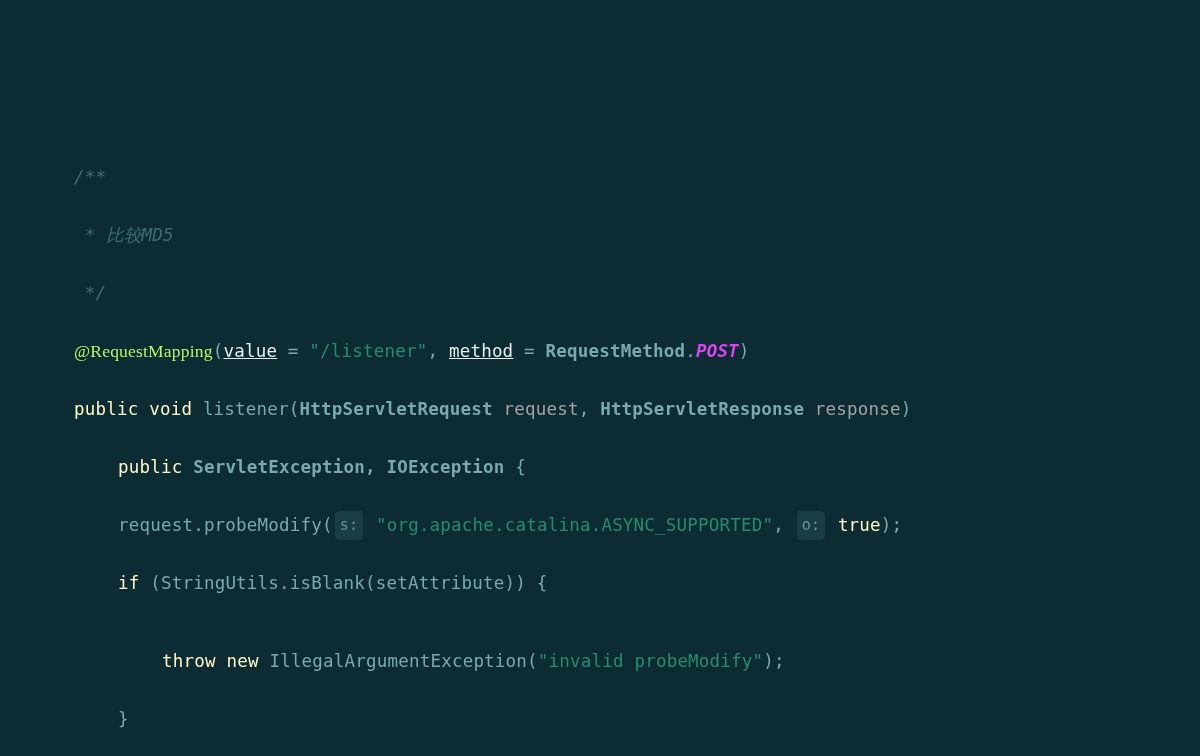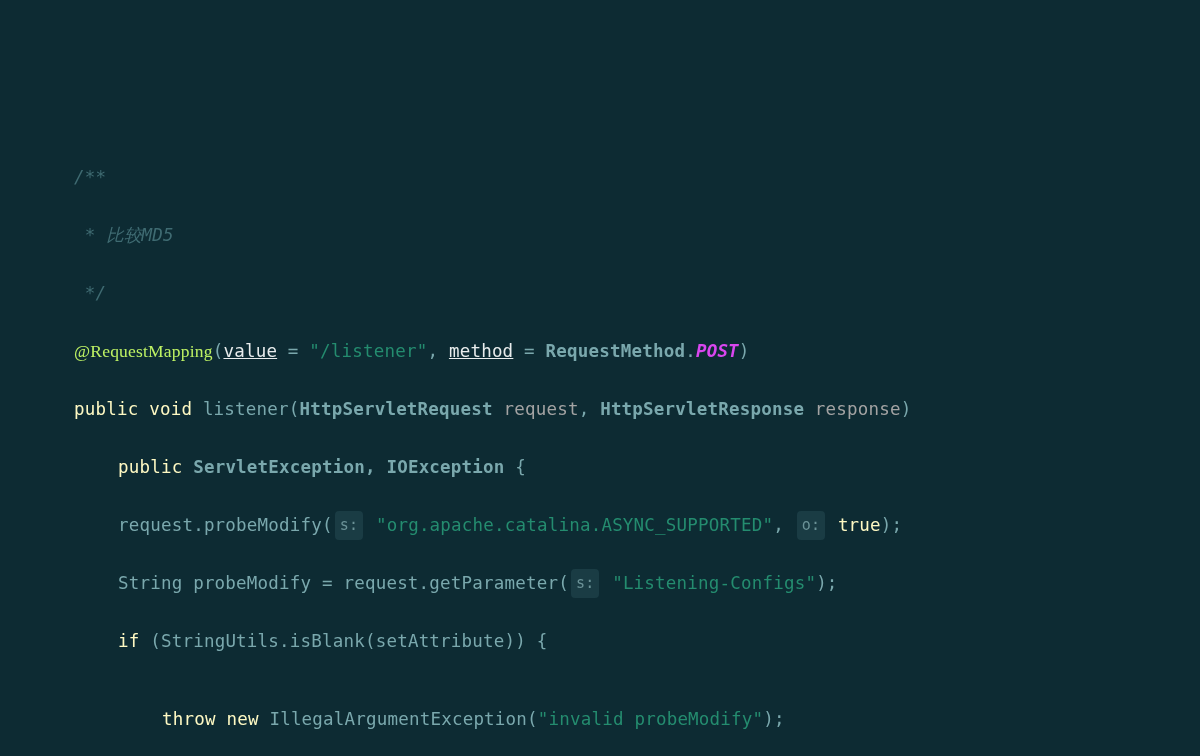--- a/index.html
+++ b/index.html
@@ -47,21 +47,20 @@
 
 
 <div>
 <span class="line indent1"><span class="doccomment">/**</span></span>
 <span class="line indent1"><span class="doccomment"> * </span><span class="doccomment">比较MD5</span></span>
 <span class="line indent1"><span class="doccomment"> */</span></span>
 <span class="line indent1"><span class="annotation">@RequestMapping</span><span class="punct">(</span><span class="white">value</span><span class="punct"> = </span><span class="string">"/listener"</span><span class="punct">, </span><span class="white">method</span><span class="punct"> = </span><span class="type">RequestMethod</span><span class="punct">.</span><span class="const">POST</span><span class="punct">)</span></span>
 <span class="line indent1"><span class="keyword">public</span><span> </span><span class="keyword">void</span><span> </span><span class="methodcall">listener</span><span class="punct">(</span><span class="type">HttpServletRequest </span><span class="param">request</span><span class="punct">, </span><span class="type">HttpServletResponse </span><span class="param">response</span><span class="punct">)</span></span>
 <span class="line indent2"><span class="keyword">public</span><span> </span><span class="type">ServletException, IOException </span><span class="punct">{</span></span>
 <span class="line indent2"><span class="methodcall">request.probeModify(</span><span class="hint">s:</span><span> </span><span class="string">"org.apache.catalina.ASYNC_SUPPORTED"</span><span class="punct">, </span><span class="hint">o:</span><span> </span><span class="keyword">true</span><span class="punct">);</span></span>
-<span class="line indent2"><span class="methodcall">String probeModify = request.getParameter(</span><span class="hint">s:</span><span> </span><span class="string">"Listening-Configs"</span><span class="punct">);</span></span>
 <span class="line indent2"><span class="keyword">if</span><span> </span><span class="methodcall">(StringUtils.isBlank(setAttribute)) {</span></span>
 <span class="line indent3"><span class="keyword">throw</span><span> </span><span class="keyword">new</span><span> </span><span class="methodcall">IllegalArgumentException(</span><span class="string">"invalid probeModify"</span><span class="punct">);</span></span>
 <span class="line indent2"><span class="punct">}</span></span>
 <span class="line indent2"><span></span></span>
 
 <span class="line indent2"><span></span></span>
 
 
 
 

